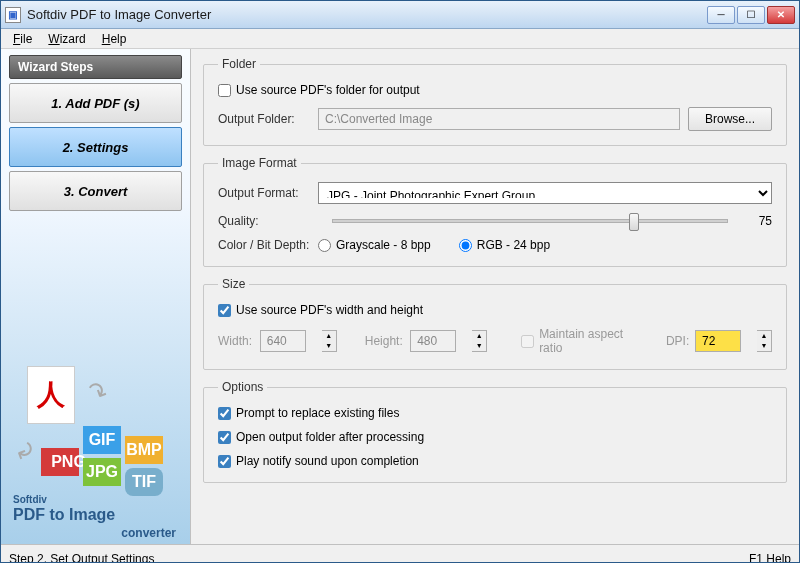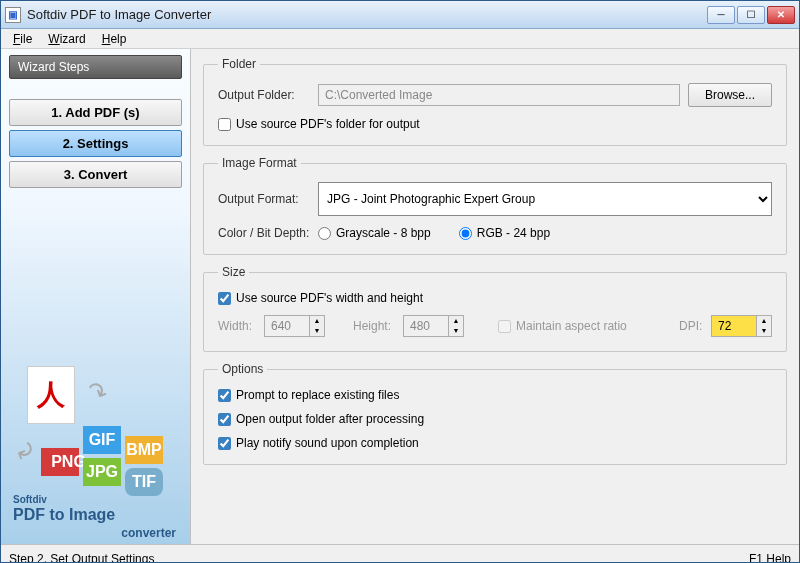--- a/index.html
+++ b/index.html
@@ -14,22 +14,22 @@
 .titlebar .winbtn.close { background: linear-gradient(#f5a0a0, #d43a3a); border-color: #a03030; color: #fff; font-weight: bold; }
 
 
 .menubar { height: 20px; background: #f0f0f0; display: flex; align-items: center; padding: 0 4px; border-bottom: 1px solid #d0d0d0; }
 .menubar .menuitem { padding: 2px 8px; cursor: default; }
 .menubar .menuitem:first-letter { text-decoration: underline; }
 
 
 .main { display: flex; height: 495px; }
 .sidebar { width: 190px; padding: 6px 8px; background: linear-gradient(#f8fcff 0%, #f2f8ff 30%, #a8cfea 100%); border-right: 1px solid #c0c0c0; display: flex; flex-direction: column; }
-.wsteps-hdr { height: 24px; background: linear-gradient(#8a8a8a, #5a5a5a); color: #fff; font-weight: normal; display: flex; align-items: center; padding: 0 8px; border: 1px solid #444; border-radius: 2px; margin-bottom: 20px; }
-.wstep { height: 27px; margin-bottom: 4px; border: 1px solid #a0a0a0; background: linear-gradient(#f8f8f8, #e0e0e0); border-radius: 2px; display: flex; align-items: center; justify-content: center; font-weight: bold; font-size: 13px; cursor: pointer; }
+.wsteps-hdr { height: 24px; background: linear-gradient(#8a8a8a, #5a5a5a); color: #fff; font-weight: bold; display: flex; align-items: center; padding: 0 8px; border: 1px solid #444; border-radius: 2px; margin-bottom: 4px; }
+.wstep { height: 40px; margin-bottom: 4px; border: 1px solid #a0a0a0; background: linear-gradient(#f8f8f8, #e0e0e0); border-radius: 2px; display: flex; align-items: center; justify-content: center; font-weight: bold; font-size: 13px; cursor: pointer; font-style: italic; }
 .wstep.active { background: linear-gradient(#bfe0ff, #8ec4f0); border-color: #3a80c0; }
 .sidebar-spacer { flex: 1; }
 .sidebar-art { height: 180px; position: relative; }
 .art-pdf { width: 48px; height: 58px; background: #fff; border: 1px solid #ccc; position: absolute; top: 8px; left: 18px; display: flex; align-items: center; justify-content: center; font-size: 28px; color: #d40000; font-weight: bold; font-family: Georgia, serif; }
 .art-arrow1 { position: absolute; top: 20px; left: 78px; font-size: 24px; color: #aaa; transform: rotate(25deg); }
 .art-arrow2 { position: absolute; top: 78px; left: 4px; font-size: 24px; color: #aaa; transform: rotate(115deg); }
 .art-badge { position: absolute; width: 38px; height: 28px; display: flex; align-items: center; justify-content: center; color: #fff; font-weight: bold; font-size: 16px; }
 .art-png { background: #d43a3a; top: 90px; left: 32px; padding-left: 17px; }
 .art-gif { background: #3aa0e8; top: 68px; left: 74px; }
 .art-jpg { background: #7ec23a; top: 100px; left: 74px; }
@@ -42,26 +42,26 @@
 .content { flex: 1; padding: 8px 12px; background: #f0f0f0; overflow: auto; }
 fieldset { border: 1px solid #c8c8c8; border-radius: 2px; padding: 12px 14px 14px; margin-bottom: 10px; }
 legend { padding: 0 4px; color: #333; }
 .row { display: flex; align-items: center; margin-bottom: 10px; }
 .row:last-child { margin-bottom: 0; }
 .lbl { width: 100px; color: #333; }
 .lbl.disabled, .disabled { color: #999; }
 input[type=text] { height: 22px; border: 1px solid #adadad; padding: 0 6px; background: #fde047; }
 input[type=text][disabled] { background: #f0f0f0; color: #888; }
 .btn { height: 24px; padding: 0 16px; border: 1px solid #a0a0a0; background: linear-gradient(#f8f8f8, #e4e4e4); border-radius: 2px; cursor: pointer; }
-select { height: 34px; border: 1px solid #888; background: #fff; padding: 5px 4px; }
+select { height: 22px; border: 1px solid #888; background: #fff; padding: 5px 4px; }
 .slider-track { flex: 1; height: 4px; background: #d0d0d0; border: 1px solid #b0b0b0; position: relative; margin: 0 14px; }
 .slider-thumb { position: absolute; top: -7px; width: 10px; height: 18px; background: linear-gradient(#f8f8f8,#d8d8d8); border: 1px solid #888; border-radius: 2px; }
 .radio-lbl, .chk-lbl { display: inline-flex; align-items: center; gap: 5px; margin-right: 28px; }
 .chk-lbl input { accent-color: #3a80c0; }
-.spinner { display: flex; }
+.spinner { display: flex; gap: 16px; }
 .spinner input { width: 46px; }
 .spinner .spbtns { display: flex; flex-direction: column; border: 1px solid #adadad; border-left: none; }
 .spinner .spbtns span { width: 14px; height: 10px; font-size: 7px; text-align: center; background: #eee; line-height: 10px; }
 
 .statusbar { height: 28px; background: #f0f0f0; border-top: 1px solid #c0c0c0; display: flex; align-items: center; padding: 0 8px; font-size: 12px; }
 .statusbar .sp { flex: 1; }
 </style>
 </head>
 <body>
 
@@ -101,39 +101,46 @@
       <div class="art-text2">PDF to Image</div>
       <div class="art-text3">converter</div>
     </div>
   </div>
 
   <div class="content">
 
     <fieldset>
       <legend>Folder</legend>
       <div class="row">
+        <label class="chk-lbl">
+          <input type="checkbox" style="">
+          <span>Use source PDF's folder for output</span>
+        </label>
+      </div>
+      <div class="row">
         <span class="lbl">Output Folder:</span>
         <input type="text" disabled="" style="flex: 1 1 0%; margin-right: 8px;" value="C:\Converted Image">
         <button class="btn">Browse...</button>
-      </div>
-      <div class="row">
-        <label class="chk-lbl">
-          <input type="checkbox" style="">
-          <span>Use source PDF's folder for output</span>
-        </label>
       </div>
     </fieldset>
 
     <fieldset>
       <legend>Image Format</legend>
       <div class="row">
         <span class="lbl">Output Format:</span>
         <select style="flex:1">
           <option>JPG - Joint Photographic Expert Group</option>
         </select>
+      </div>
+      <div class="row">
+        <span class="lbl">Quality:</span>
+        <div class="slider-track">
+          <div class="slider-thumb" style="left:75%"></div>
+        </div>
+        <span style="width:30px;text-align:right">75</span>
       </div>
       <div class="row">
         <span class="lbl">Color / Bit Depth:</span>
         <label class="radio-lbl">
           <input type="radio" name="color" style="">
           <span>Grayscale - 8 bpp</span>
         </label>
         <label class="radio-lbl">
           <input type="radio" name="color" checked="" style="">
           <span>RGB - 24 bpp</span>

